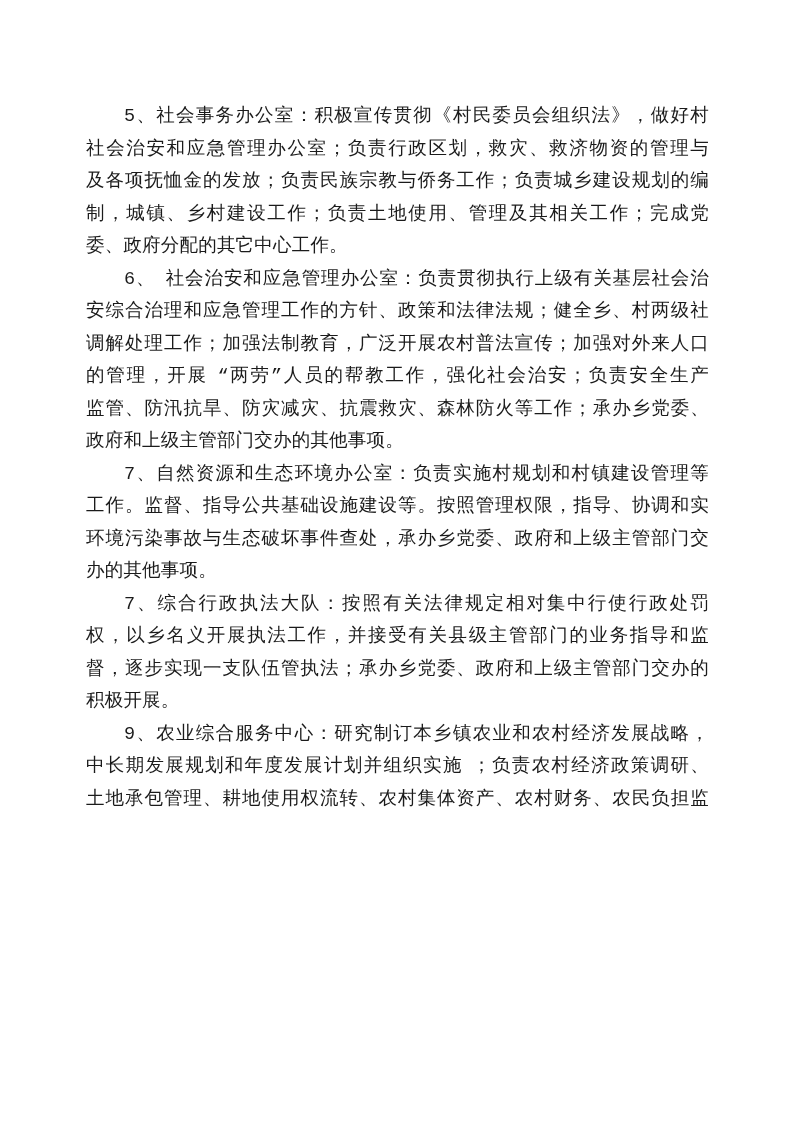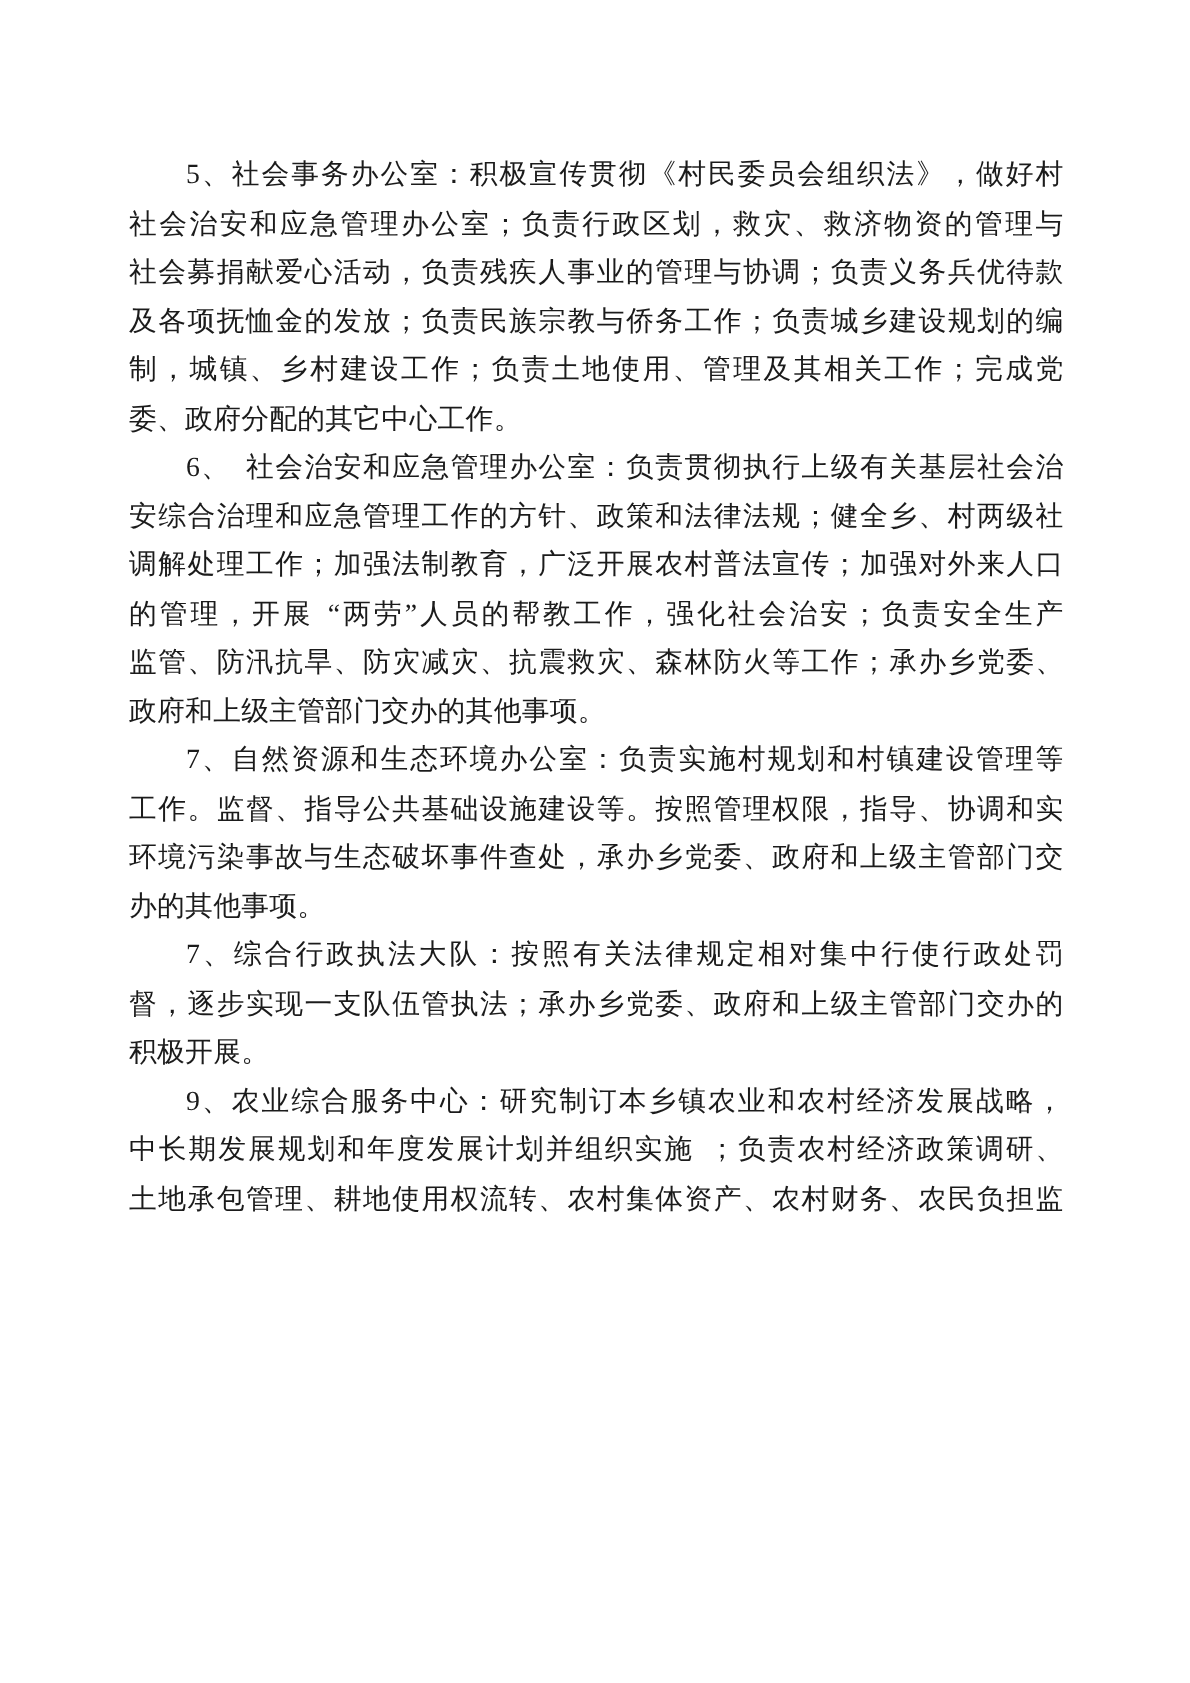--- a/index.html
+++ b/index.html
@@ -44,46 +44,46 @@
   .tline.first {
     padding-left: 38px;
   }
   .tline.end {
     text-align-last: left;
   }
 </style>
 </head>
 <body>
 
-<div class="page" style="background: rgb(255, 255, 255);">
+<div class="page" style="background: rgb(255, 255, 255); font-family: Liberation Mono, monospace;">
   <main class="content" style="color: rgb(27, 27, 27);">
       <div class="para">
         <div class="tline first">5、社会事务办公室：积极宣传贯彻《村民委员会组织法》，做好村</div>
         <div class="tline">社会治安和应急管理办公室；负责行政区划，救灾、救济物资的管理与</div>
-        <div class="tline">社会募捐献爱心活动，负责残疾人事业的管理与协调；负责义务兵优待款</div>
         <div class="tline">及各项抚恤金的发放；负责民族宗教与侨务工作；负责城乡建设规划的编</div>
         <div class="tline">制，城镇、乡村建设工作；负责土地使用、管理及其相关工作；完成党</div>
         <div class="tline end">委、政府分配的其它中心工作。</div>
       </div>
       <div class="para">
         <div class="tline first">6、 社会治安和应急管理办公室：负责贯彻执行上级有关基层社会治</div>
         <div class="tline">安综合治理和应急管理工作的方针、政策和法律法规；健全乡、村两级社</div>
         <div class="tline">调解处理工作；加强法制教育，广泛开展农村普法宣传；加强对外来人口</div>
         <div class="tline">的管理，开展 “两劳”人员的帮教工作，强化社会治安；负责安全生产</div>
         <div class="tline">监管、防汛抗旱、防灾减灾、抗震救灾、森林防火等工作；承办乡党委、</div>
         <div class="tline end">政府和上级主管部门交办的其他事项。</div>
       </div>
       <div class="para">
         <div class="tline first">7、自然资源和生态环境办公室：负责实施村规划和村镇建设管理等</div>
         <div class="tline">工作。监督、指导公共基础设施建设等。按照管理权限，指导、协调和实</div>
         <div class="tline">环境污染事故与生态破坏事件查处，承办乡党委、政府和上级主管部门交</div>
         <div class="tline end">办的其他事项。</div>
       </div>
       <div class="para">
         <div class="tline first">7、综合行政执法大队：按照有关法律规定相对集中行使行政处罚</div>
+        <div class="tline">权，以乡名义开展执法工作，并接受有关县级主管部门的业务指导和监</div>
         <div class="tline">督，逐步实现一支队伍管执法；承办乡党委、政府和上级主管部门交办的</div>
         <div class="tline end">积极开展。</div>
       </div>
       <div class="para">
         <div class="tline first">9、农业综合服务中心：研究制订本乡镇农业和农村经济发展战略，</div>
         <div class="tline">中长期发展规划和年度发展计划并组织实施 ；负责农村经济政策调研、</div>
         <div class="tline">土地承包管理、耕地使用权流转、农村集体资产、农村财务、农民负担监</div>
       </div>
     </main>
 </div>

